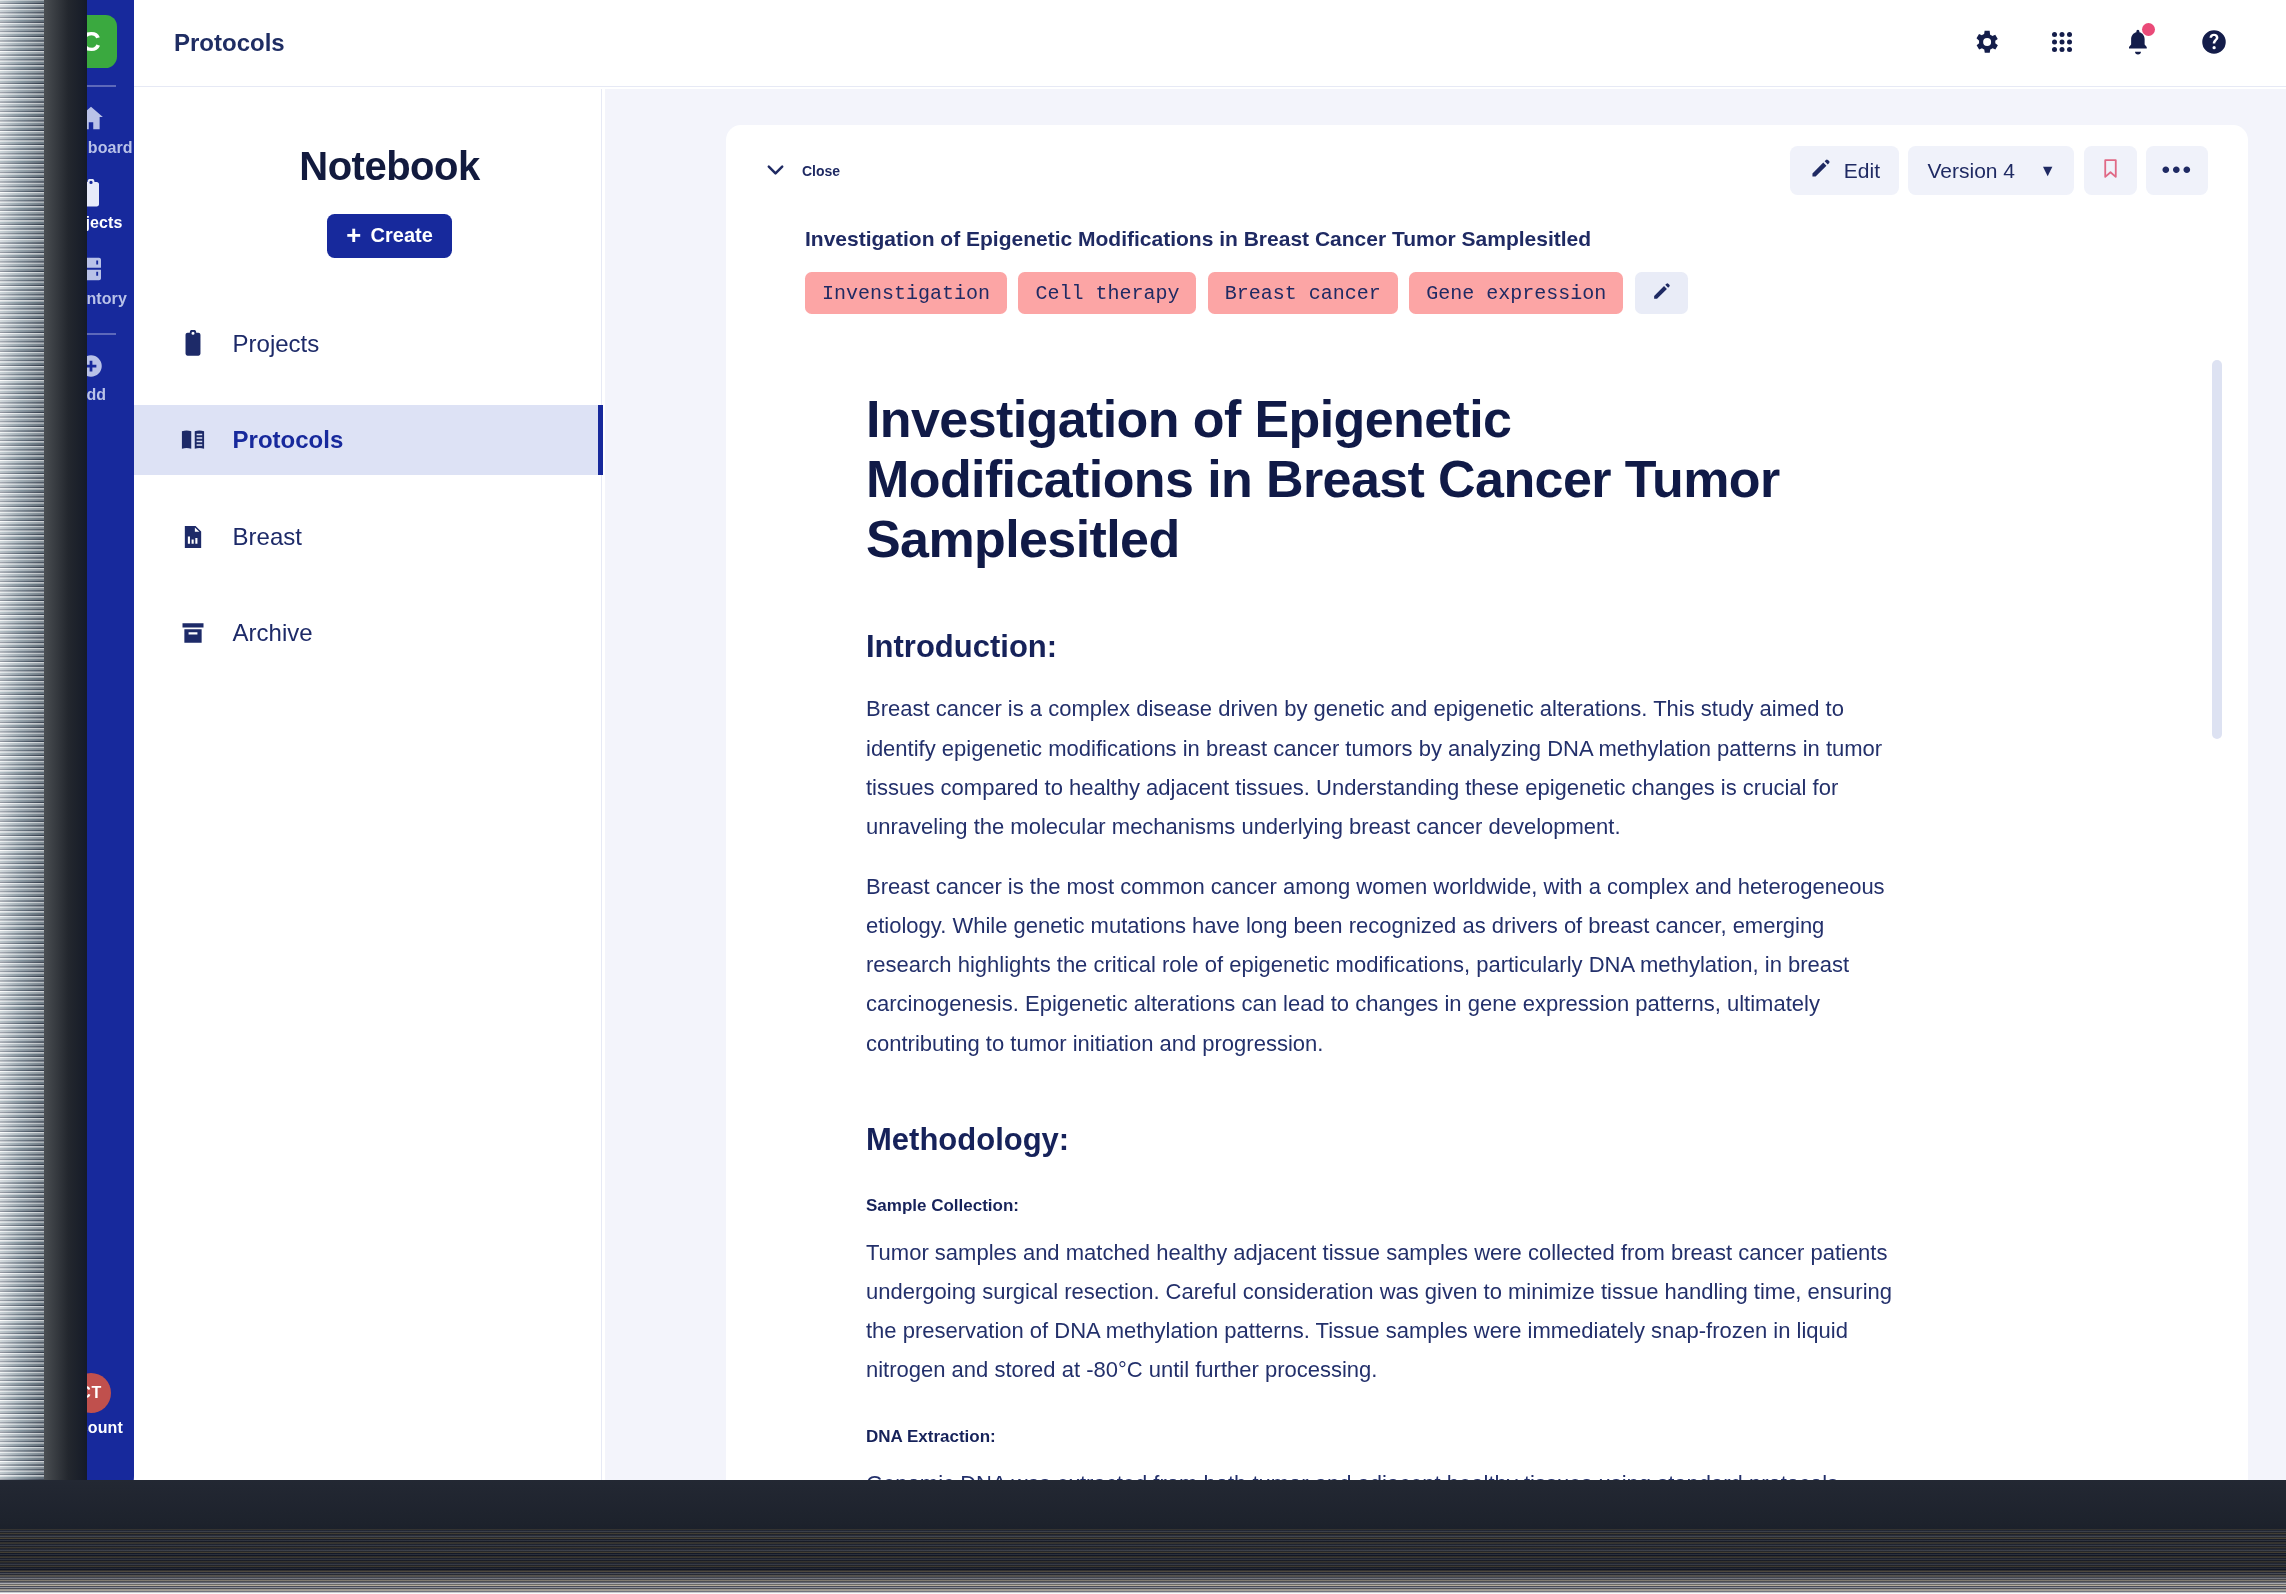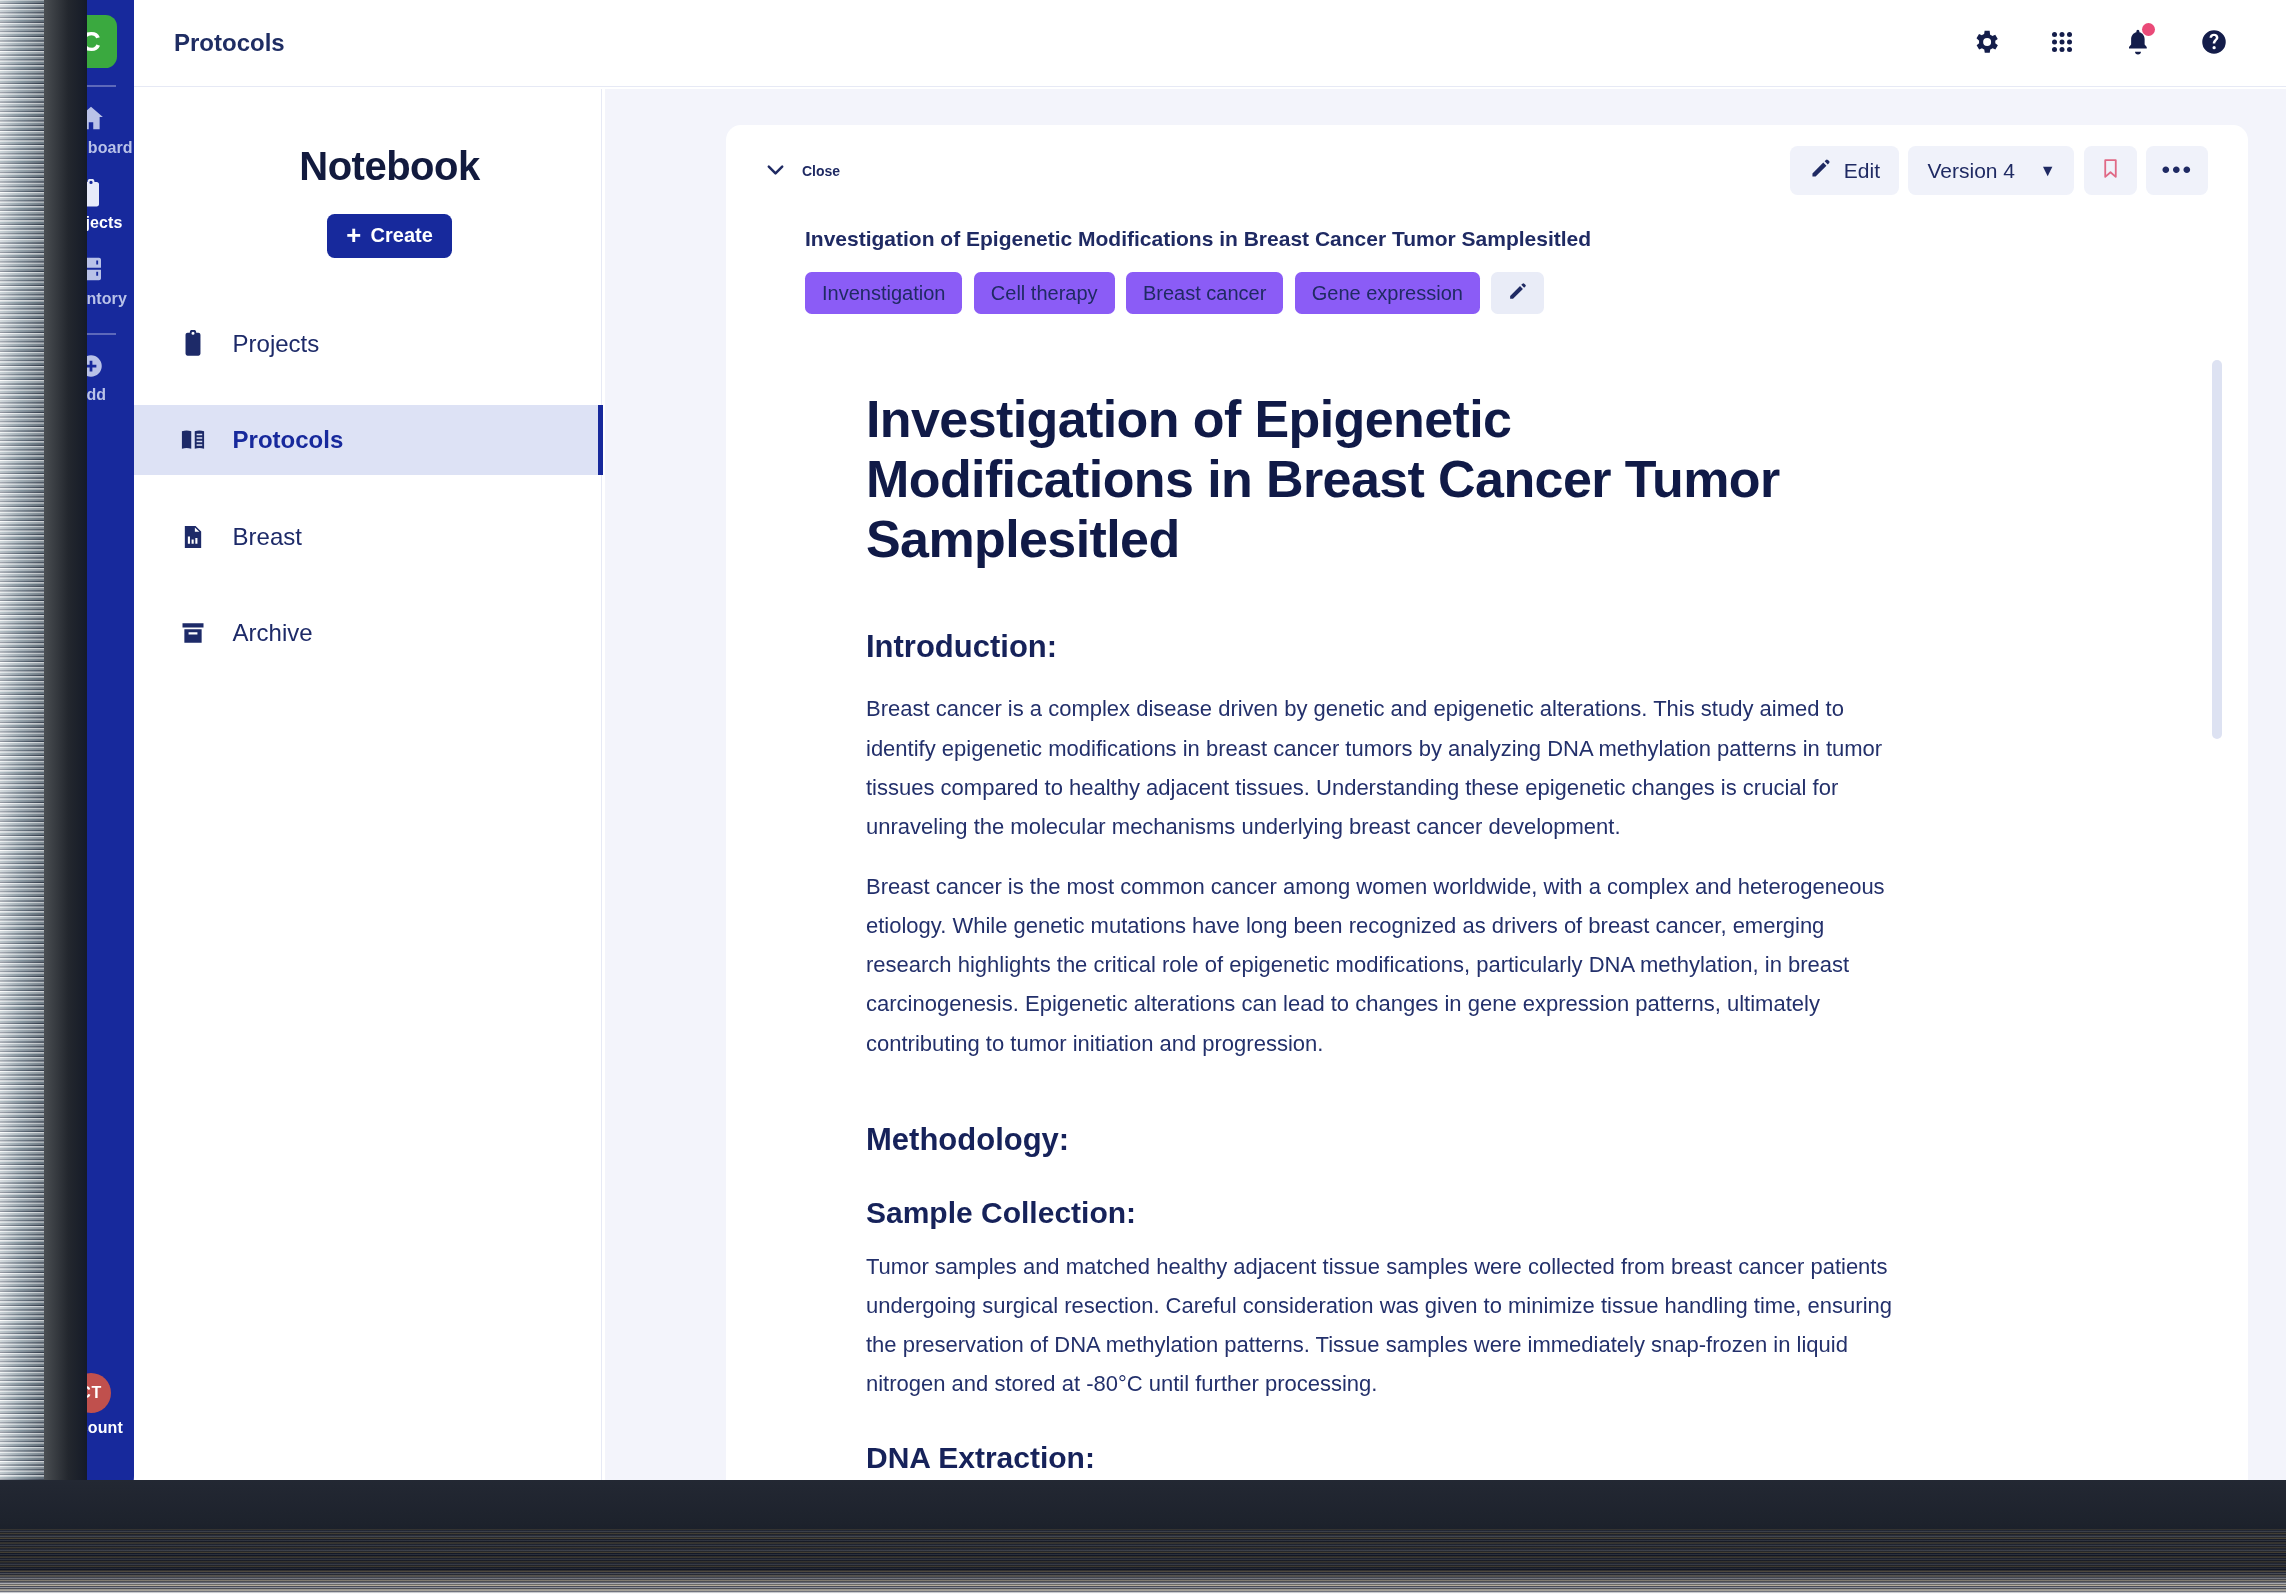--- a/index.html
+++ b/index.html
@@ -272,28 +272,29 @@
     padding: 11.4px 0 0 79px;
     font-size: 21px;
     font-weight: 700;
     color: #1f2a63;
   }
   #doc-tags {
     padding: 21px 0 0 79px;
     display: flex; align-items: center; gap: 11.4px;
   }
   .tag {
-    background: #8b5cf6;
+    background: #fca5a5;
     border-radius: 6.6px;
     height: 42px;
     display: flex; align-items: center;
     padding: 0 17px;
     font-size: 20px;
     color: #1f2a63;
     cursor: pointer;
+    font-family: Liberation Mono, monospace;
   }
   .tag-edit {
     background: #e9ecf7;
     border-radius: 6.6px;
     height: 42px; width: 53px;
     display: flex; align-items: center; justify-content: center;
     cursor: pointer;
   }
   .tag-edit svg { width: 21px; height: 21px; fill: #1f2a63; }
 
@@ -314,21 +315,21 @@
     max-width: 965px;
   }
   .h2 {
     font-size: 31px;
     font-weight: 700;
     color: #16225a;
     margin-top: 59px;
     margin-bottom: 24.6px;
   }
   .h3 {
-    font-size: 30px;
+    font-size: 17px;
     font-weight: 700;
     color: #16225a;
     margin-top: 38px;
     margin-bottom: 17px;
   }
   .p {
     font-size: 22px;
     line-height: 1.78;
     color: #23306b;
     max-width: 1027px;

